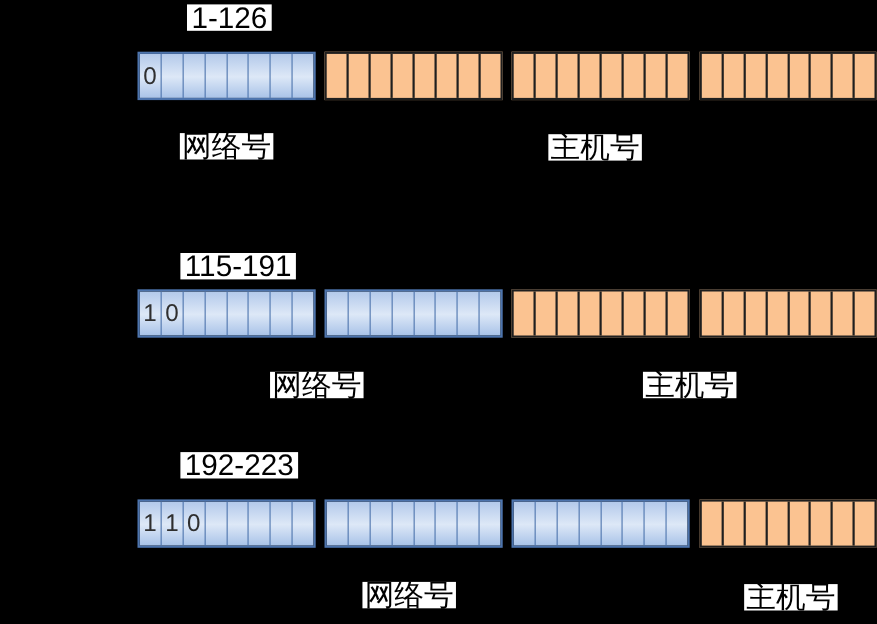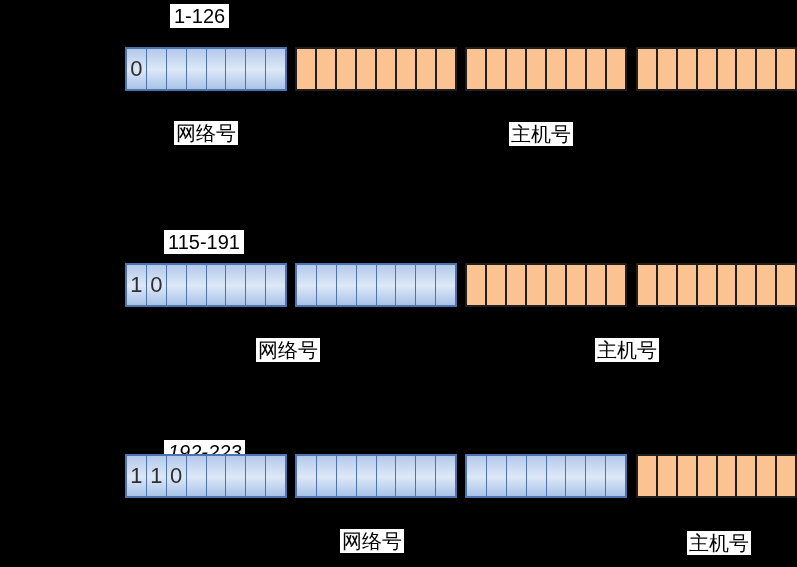--- a/index.html
+++ b/index.html
@@ -41,39 +41,39 @@
   }
   .seg-network .cell { border-right: 1px solid var(--blue-border, #4d74ad); }
   .seg-host    .cell { border-right: 2px solid var(--orange-border, #1f1f1f); }
   .seg .cell:last-child { border-right: none; }
 
   
   .plabel {
     position: absolute;
     background: var(--label-bg, #fff);
     color: var(--label-text, #000);
-    font-size: 20px;
+    font-size: 27px;
     line-height: 24px;
     padding: 0 4px;
     white-space: nowrap;
   }
   .cn { transform: translateX(-50%); padding: 0 2px; text-align: center; }
 
   
   .col1 { left: 125px; width: 162px; }
   .col2 { left: 295px; width: 162px; }
   .col3 { left: 465px; width: 162px; }
   .col4 { left: 636px; width: 161px; }
   
   .row1 { top: 47px; }
   .row2 { top: 263px; }
   .row3 { top: 454px; }
   .rl1 { left: 170px; top: 4px; }
   .rl2 { left: 164px; top: 230px; }
-  .rl3 { left: 164px; top: 440px; font-style: italic; }
+  .rl3 { left: 164px; top: 411px; }
   .nl1 { left: 206px; top: 121px; }
   .hl1 { left: 541px; top: 122px; }
   .nl2 { left: 288px; top: 338px; }
   .hl2 { left: 627px; top: 338px; }
   .nl3 { left: 372px; top: 529px; }
   .hl3 { left: 719px; top: 531px; }
 </style>
 </head>
 <body>
 

